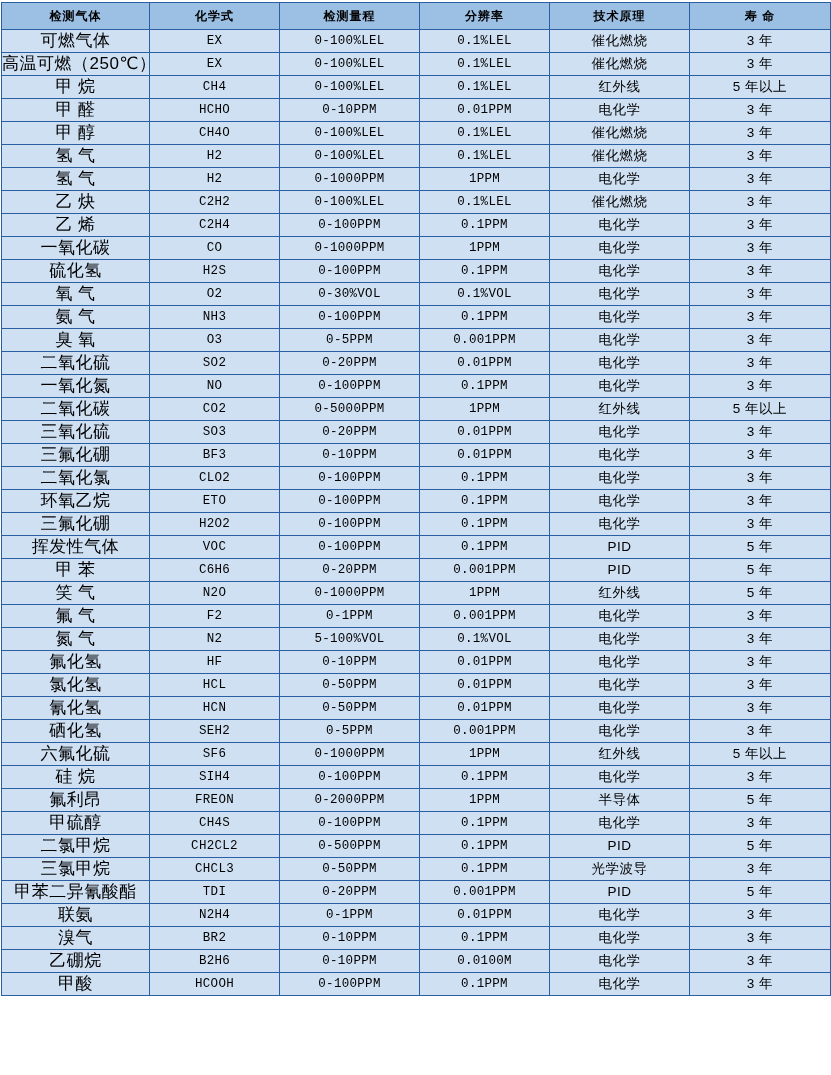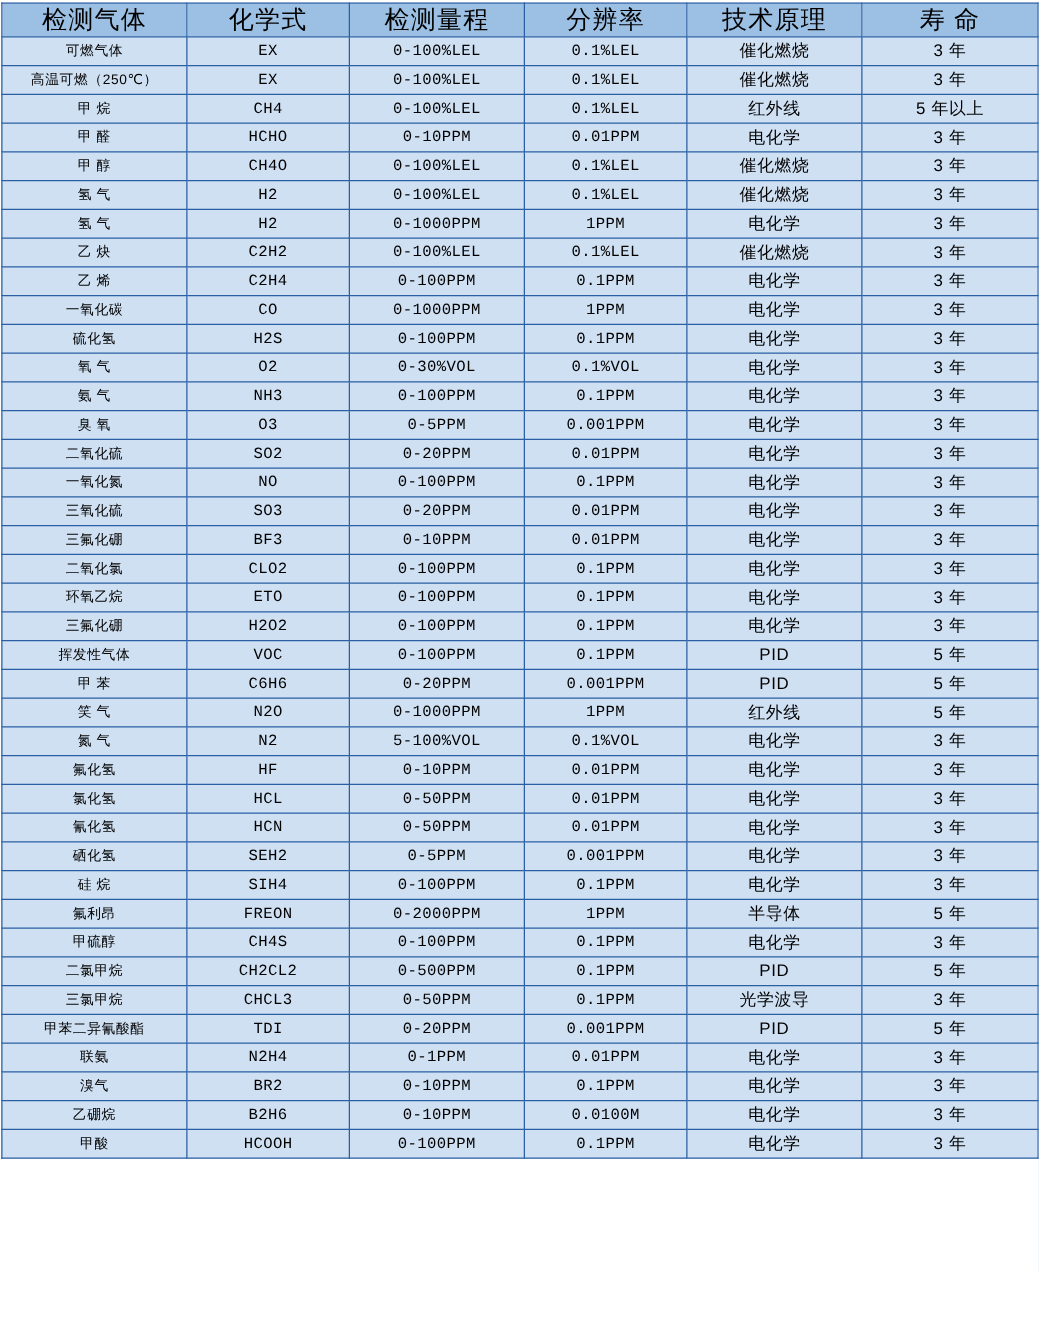--- a/index.html
+++ b/index.html
@@ -35,33 +35,33 @@
     vertical-align: middle;
     padding: 0;
     height: 22px;
     line-height: 20px;
     color: #000000;
     white-space: nowrap;
     overflow: hidden;
   }
   table.gas-table thead th {
     background: #9cc0e4;
-    font-size: 20px;
-    font-weight: normal;
+    font-size: 12px;
+    font-weight: bold;
     height: 26px;
     line-height: 24px;
     letter-spacing: 1px;
   }
   table.gas-table tbody td {
     background: #cfe0f3;
     font-size: 14px;
     font-weight: normal;
   }
   table.gas-table tbody td.col-name {
-    font-size: 11px;
+    font-size: 17px;
     letter-spacing: 0.5px;
   }
   table.gas-table tbody td.col-formula,
   table.gas-table tbody td.col-range,
   table.gas-table tbody td.col-res {
     font-family: "Liberation Mono", "DejaVu Sans Mono", monospace;
     font-size: 12.5px;
     letter-spacing: 0.3px;
   }
   table.gas-table tbody td.col-tech,
@@ -216,20 +216,28 @@
         </tr>
         <tr>
           <td class="col-name">一氧化氮</td>
           <td class="col-formula">NO</td>
           <td class="col-range">0-100PPM</td>
           <td class="col-res">0.1PPM</td>
           <td class="col-tech">电化学</td>
           <td class="col-life">3 年</td>
         </tr>
         <tr>
+          <td class="col-name">二氧化碳</td>
+          <td class="col-formula">CO2</td>
+          <td class="col-range">0-5000PPM</td>
+          <td class="col-res">1PPM</td>
+          <td class="col-tech">红外线</td>
+          <td class="col-life">5 年以上</td>
+        </tr>
+        <tr>
           <td class="col-name">三氧化硫</td>
           <td class="col-formula">SO3</td>
           <td class="col-range">0-20PPM</td>
           <td class="col-res">0.01PPM</td>
           <td class="col-tech">电化学</td>
           <td class="col-life">3 年</td>
         </tr>
         <tr>
           <td class="col-name">三氟化硼</td>
           <td class="col-formula">BF3</td>
@@ -280,20 +288,28 @@
         </tr>
         <tr>
           <td class="col-name">笑 气</td>
           <td class="col-formula">N2O</td>
           <td class="col-range">0-1000PPM</td>
           <td class="col-res">1PPM</td>
           <td class="col-tech">红外线</td>
           <td class="col-life">5 年</td>
         </tr>
         <tr>
+          <td class="col-name">氟 气</td>
+          <td class="col-formula">F2</td>
+          <td class="col-range">0-1PPM</td>
+          <td class="col-res">0.001PPM</td>
+          <td class="col-tech">电化学</td>
+          <td class="col-life">3 年</td>
+        </tr>
+        <tr>
           <td class="col-name">氮 气</td>
           <td class="col-formula">N2</td>
           <td class="col-range">5-100%VOL</td>
           <td class="col-res">0.1%VOL</td>
           <td class="col-tech">电化学</td>
           <td class="col-life">3 年</td>
         </tr>
         <tr>
           <td class="col-name">氟化氢</td>
           <td class="col-formula">HF</td>
@@ -318,20 +334,28 @@
           <td class="col-tech">电化学</td>
           <td class="col-life">3 年</td>
         </tr>
         <tr>
           <td class="col-name">硒化氢</td>
           <td class="col-formula">SEH2</td>
           <td class="col-range">0-5PPM</td>
           <td class="col-res">0.001PPM</td>
           <td class="col-tech">电化学</td>
           <td class="col-life">3 年</td>
+        </tr>
+        <tr>
+          <td class="col-name">六氟化硫</td>
+          <td class="col-formula">SF6</td>
+          <td class="col-range">0-1000PPM</td>
+          <td class="col-res">1PPM</td>
+          <td class="col-tech">红外线</td>
+          <td class="col-life">5 年以上</td>
         </tr>
         <tr>
           <td class="col-name">硅 烷</td>
           <td class="col-formula">SIH4</td>
           <td class="col-range">0-100PPM</td>
           <td class="col-res">0.1PPM</td>
           <td class="col-tech">电化学</td>
           <td class="col-life">3 年</td>
         </tr>
         <tr>

